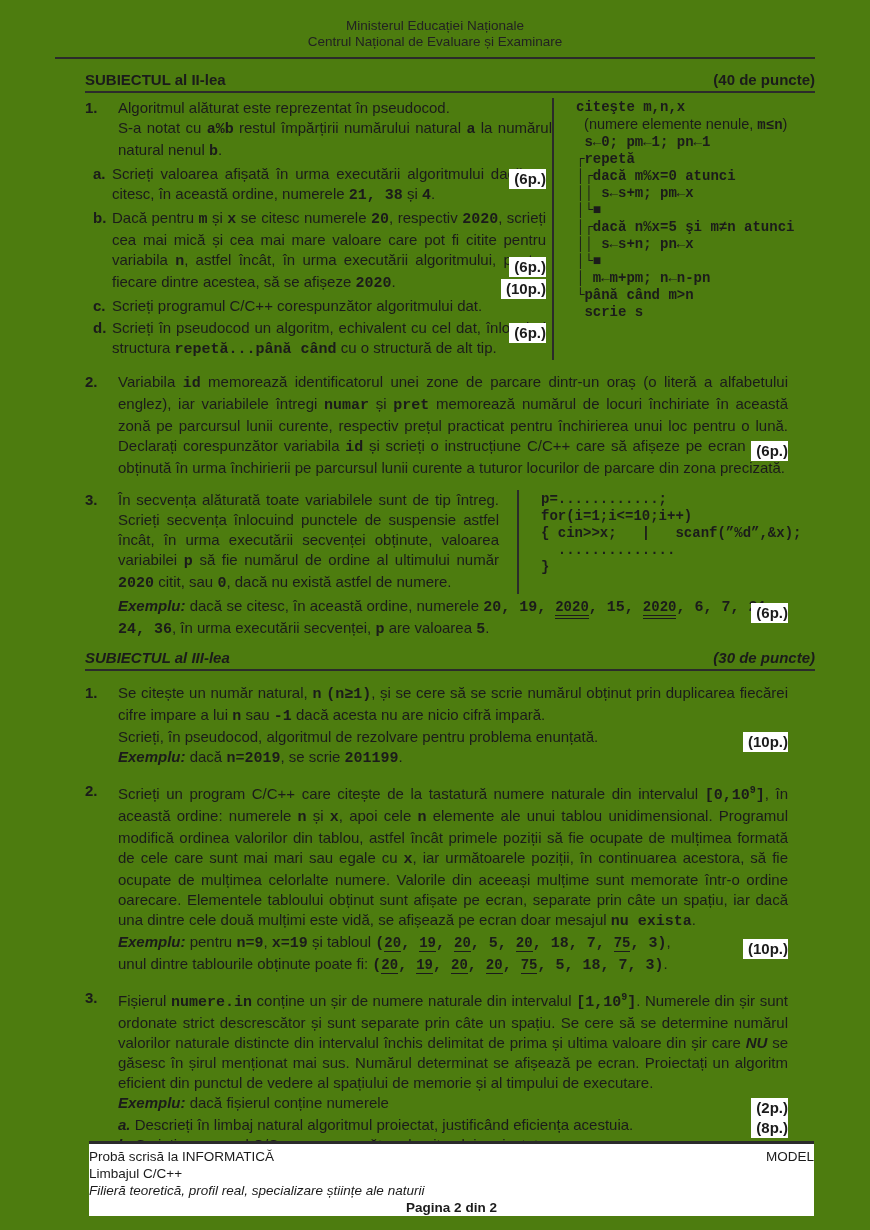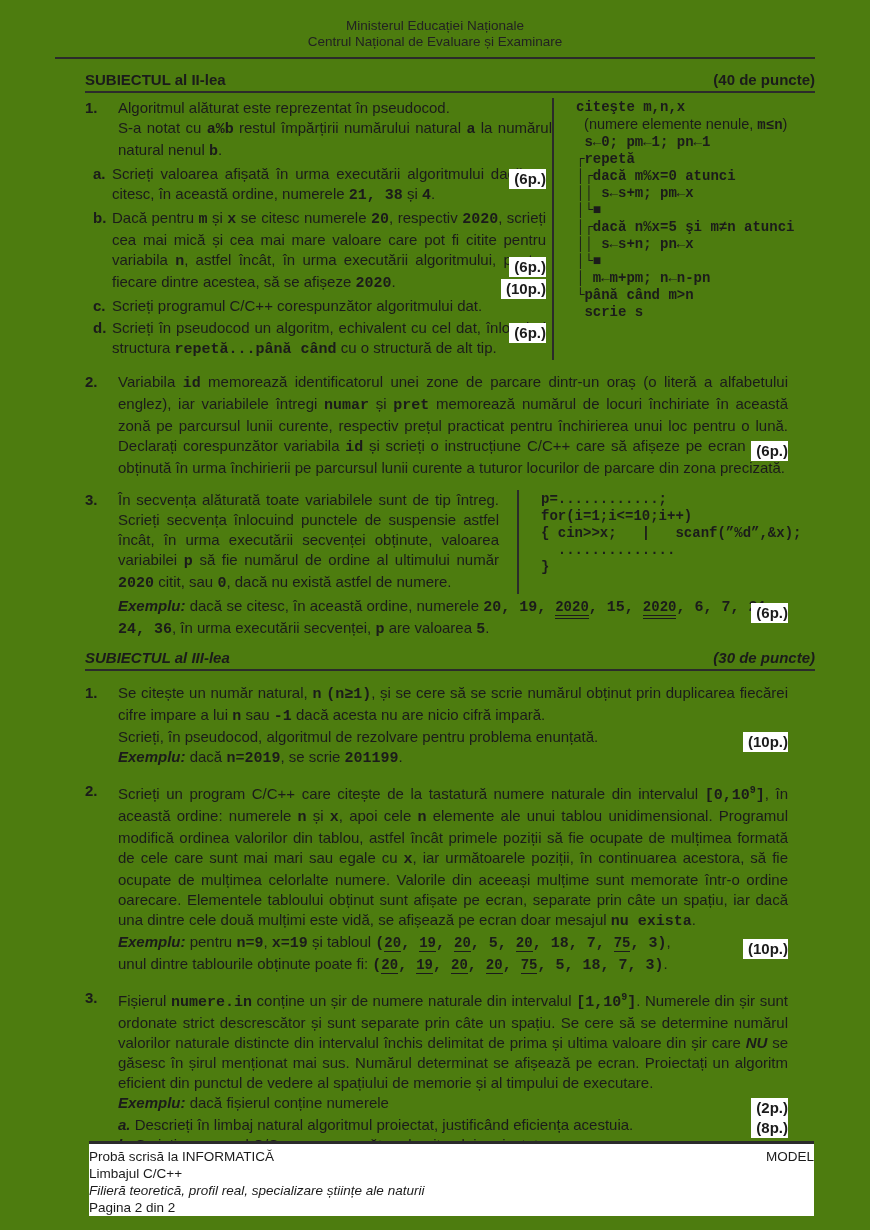--- a/index.html
+++ b/index.html
@@ -54,21 +54,21 @@
   .rel{position:relative;}
   .ex-par{margin:2px 82px 0 118px;}
   .mt2{margin-top:2px;}
   
   .footer{
     position:absolute;left:65px;right:56px;top:1141px;background:#fff;
     border-top:3px solid var(--rule);padding-top:4px;
     font-size:13.5px;line-height:17px;margin-left:24px;
   }
   .f-row{display:flex;justify-content:space-between;}
-  .f-center{}
+  .f-center{text-align:center;font-weight:bold;}
   .f-it{font-style:italic;}
 </style>
 </head>
 <body>
 
 <div class="page">
 
   <div class="doc-header">
     <div>Ministerul Educației Naționale</div>
     <div>Centrul Național de Evaluare și Examinare</div>

